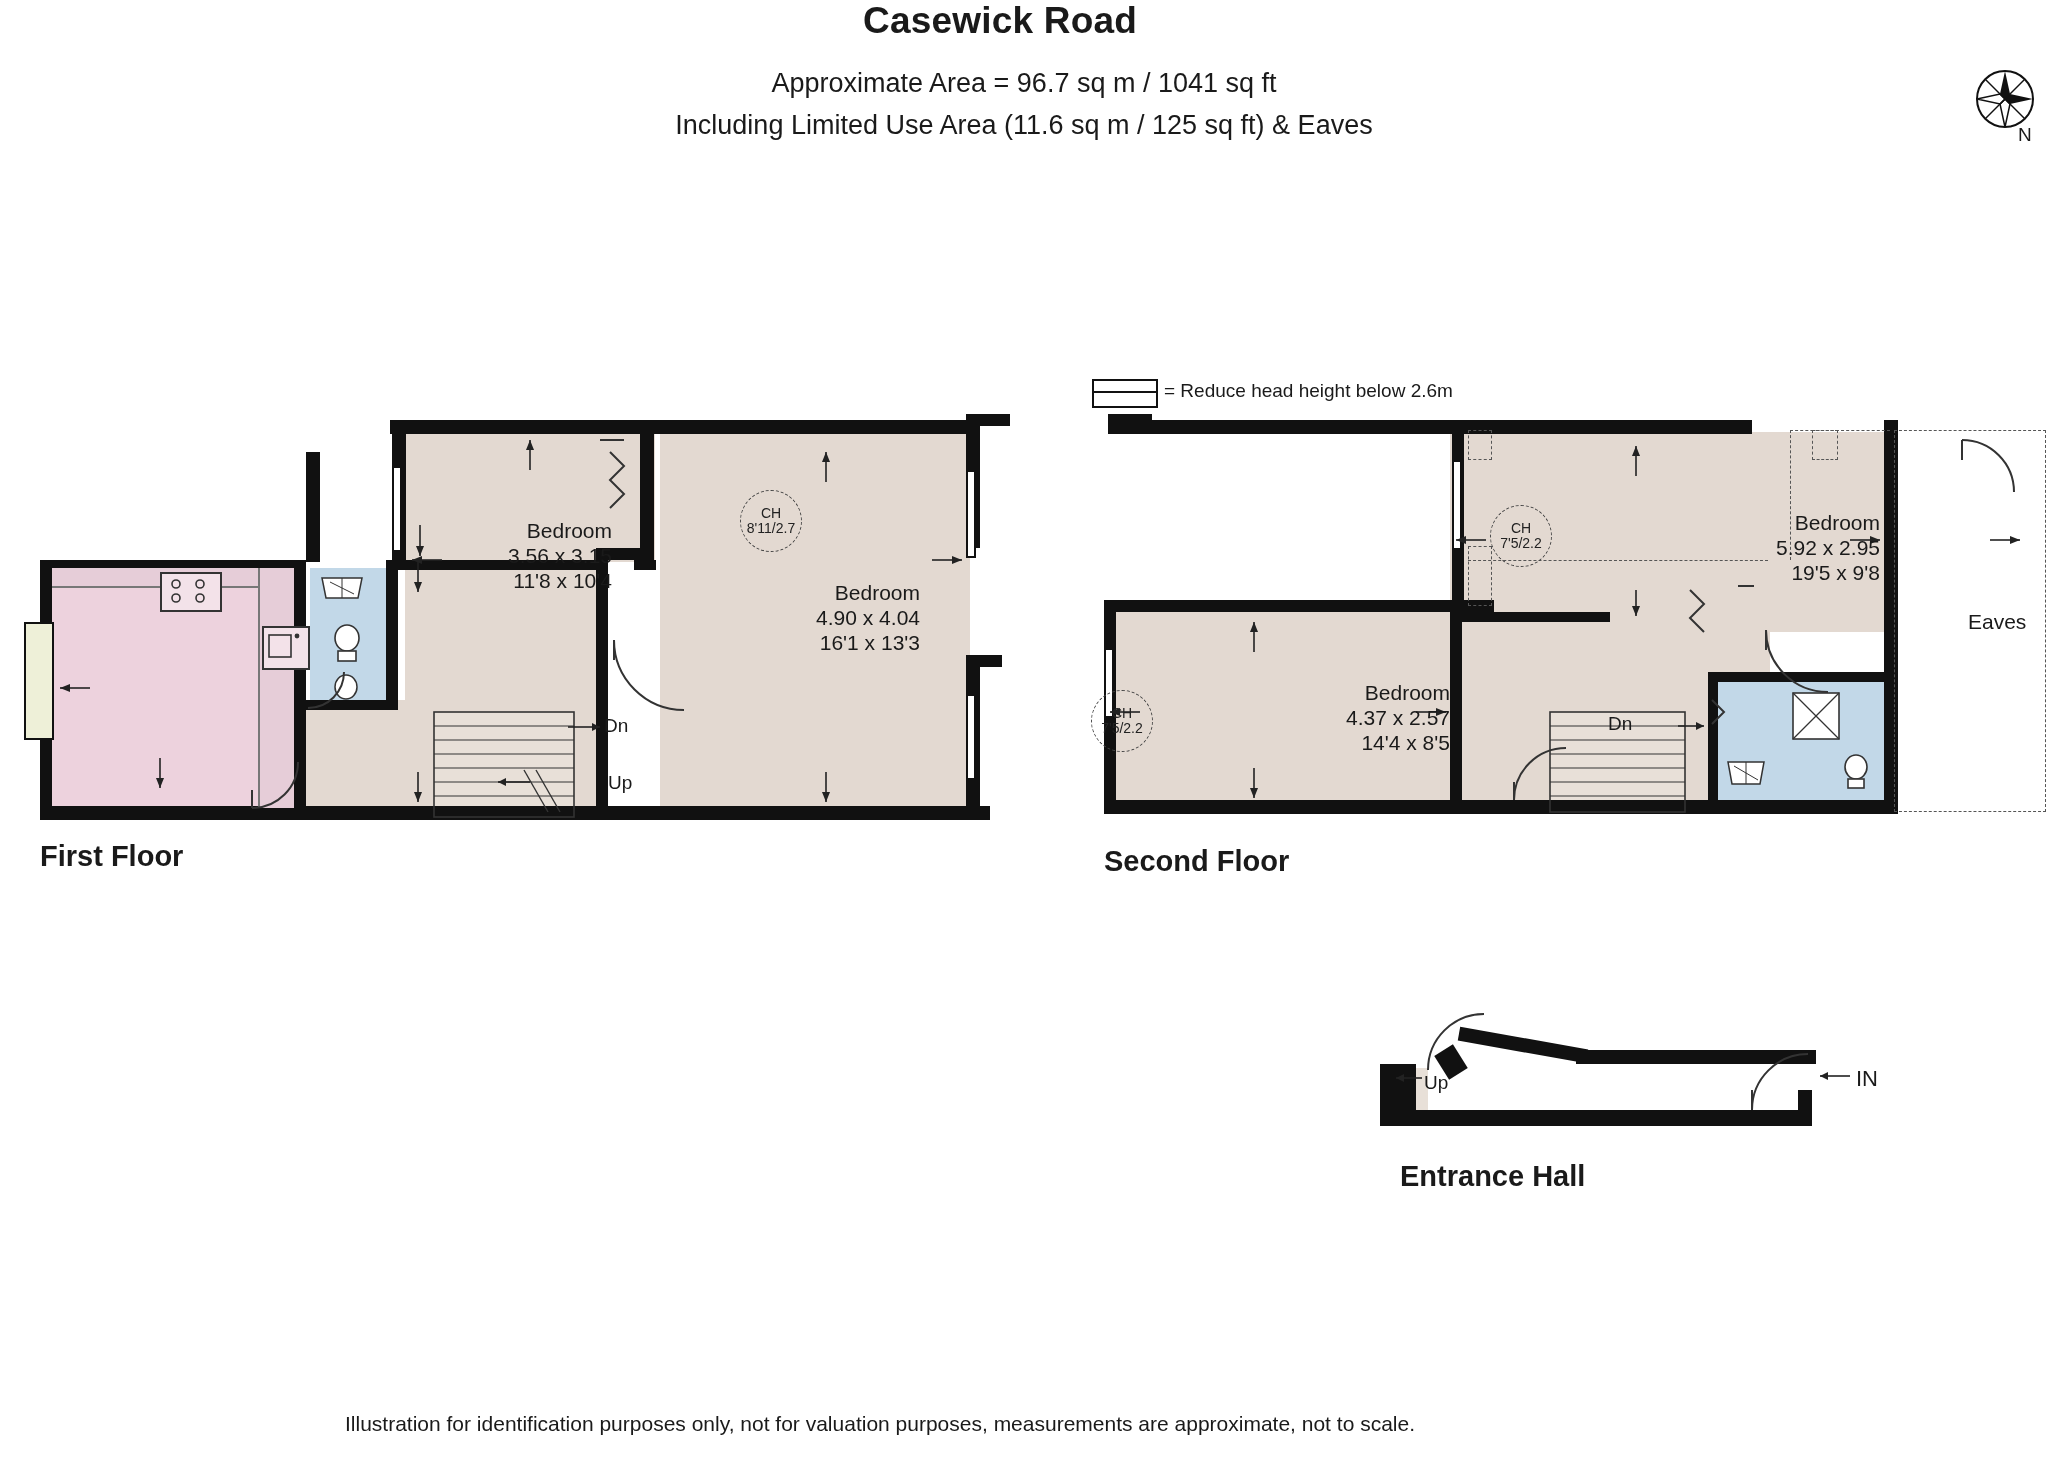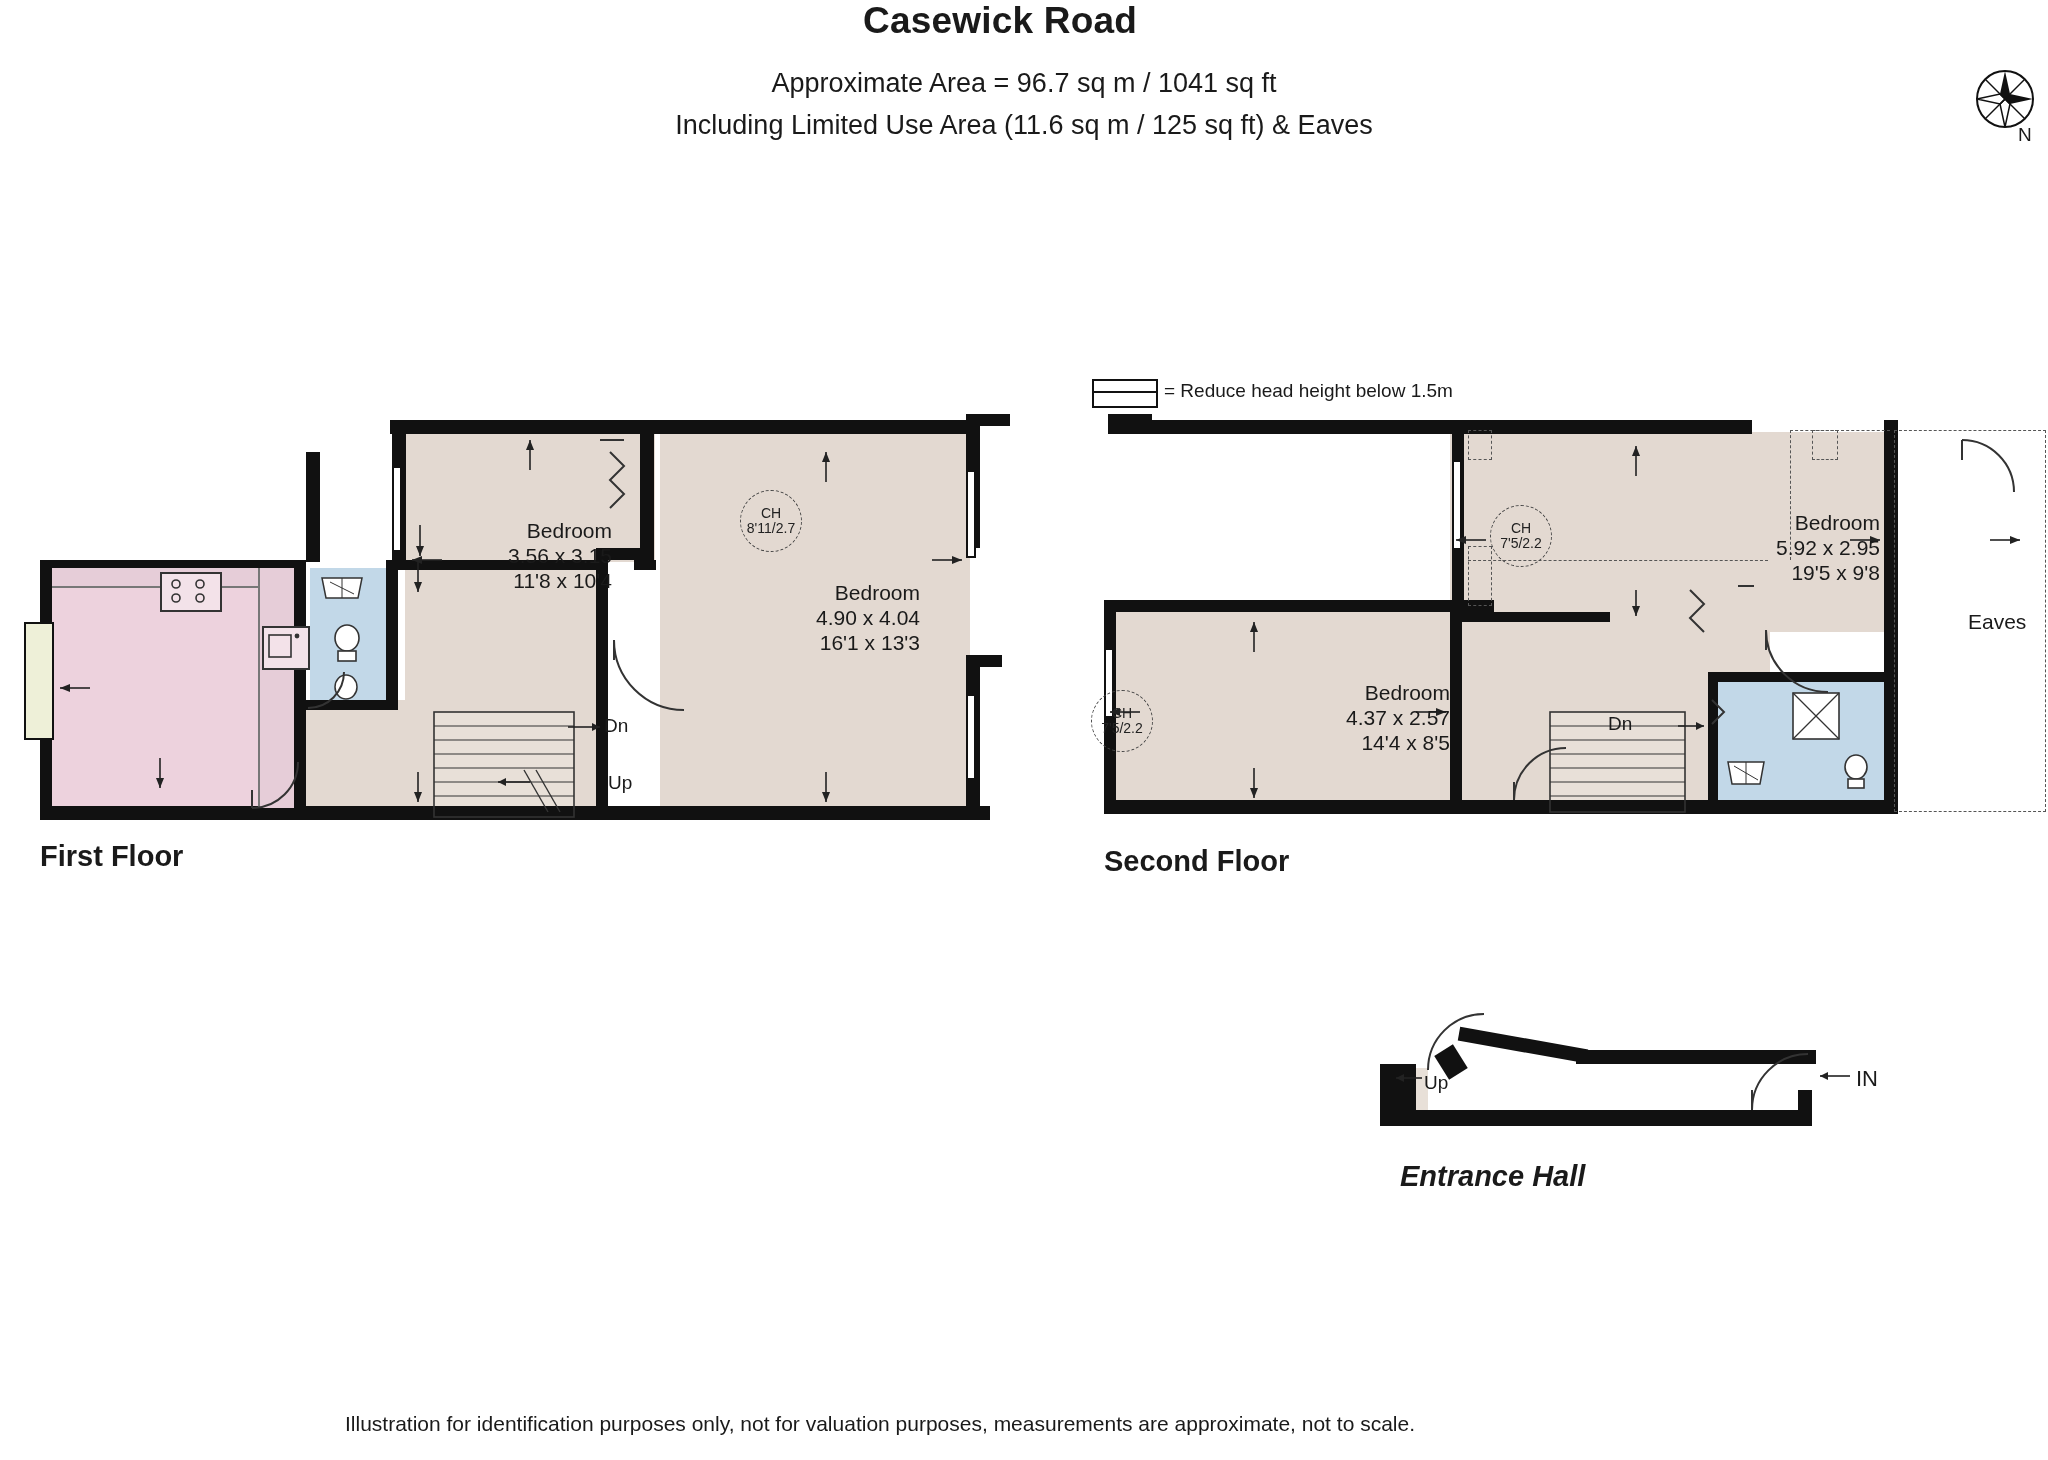--- a/index.html
+++ b/index.html
@@ -63,21 +63,21 @@
     position: absolute; left: 72px; top: 3px;
     font-size: 19px; white-space: nowrap;
   }
 
   
   .floor-label {
     font-size: 29px; font-weight: bold;
   }
   #label-first { top: 840px; left: 40px; }
   #label-second { top: 845px; left: 1104px; }
-  #label-entrance { top: 1160px; left: 1400px; font-style: italic; }
+  #label-entrance { top: 1160px; left: 1400px; }
 
   
   .wall { background: #111111; position: absolute; }
   .room {
     position: absolute;
     background: #e3d9d1;
   }
   .room.kitchen { background: #edd2dd; }
   .room.bath { background: #c2d8e8; }
   .room.stairs { background: #e8e0d8; }
@@ -138,21 +138,21 @@
     <polygon points="3,31 26,36 31,31 26,26" fill="#fff" stroke="#111" stroke-width="1.5"></polygon>
     <polygon points="59,31 36,36 31,31 36,26" fill="#111"></polygon>
     <line x1="11" y1="11" x2="51" y2="51" stroke="#111" stroke-width="1.5"></line>
     <line x1="51" y1="11" x2="11" y2="51" stroke="#111" stroke-width="1.5"></line>
   </svg>
   <span class="n-label">N</span>
 </div>
 
 <div class="abs" id="legend">
   <span class="swatch"></span>
-  <span class="legend-text">= Reduce head height below 1.5m</span>
+  <span class="legend-text">= Reduce head height below 2.6m</span>
 </div>
 
 <div class="abs" style="left:0px; top:0px; width:1030px; height:860px;">
 
   <div class="room kitchen" style="left:52px; top:568px; width:240px; height:240px;"></div>
   <div class="room bath" style="left:310px; top:568px; width:80px; height:140px;"></div>
   <div class="room" style="left:296px; top:700px; width:285px; height:120px;"></div>
   <div class="room" style="left:405px; top:432px; width:250px; height:130px;"></div>
   <div class="room" style="left:405px; top:560px; width:192px; height:260px;"></div>
   <div class="room" style="left:660px; top:430px; width:310px; height:390px;"></div>

